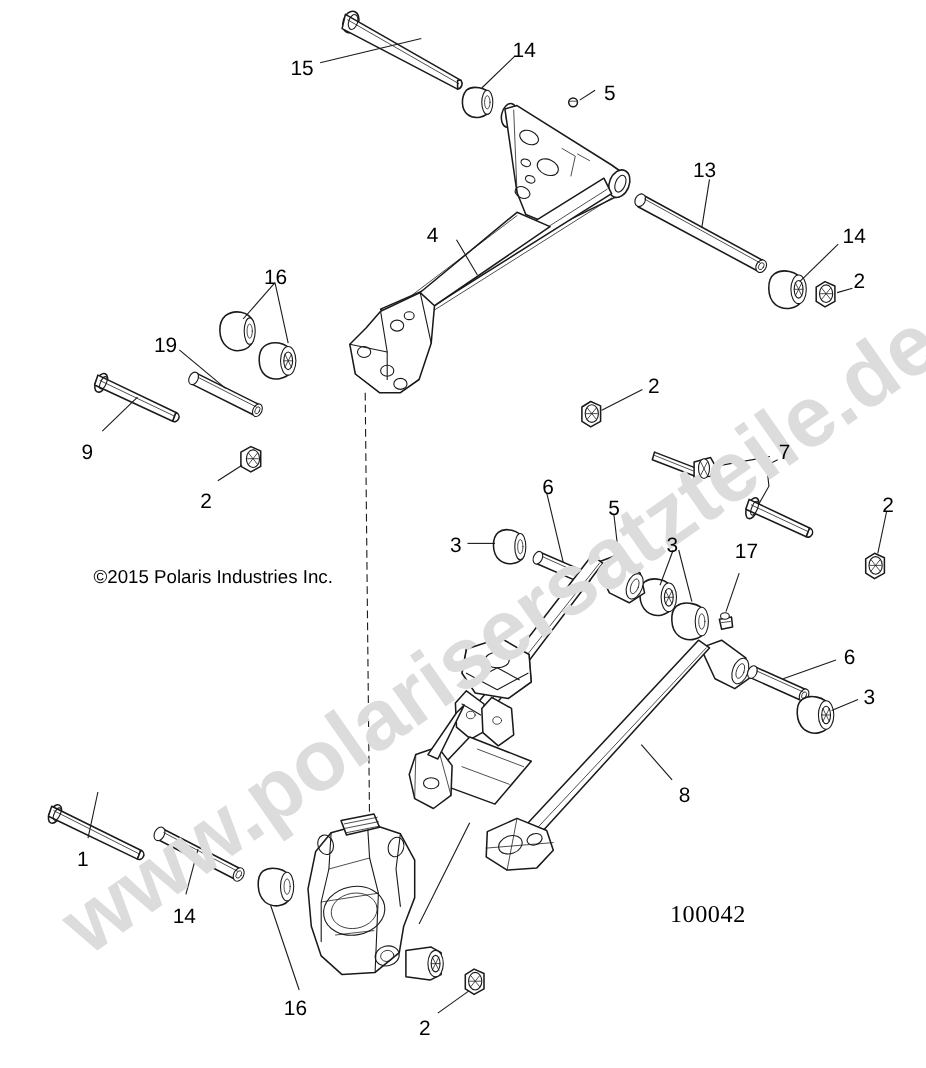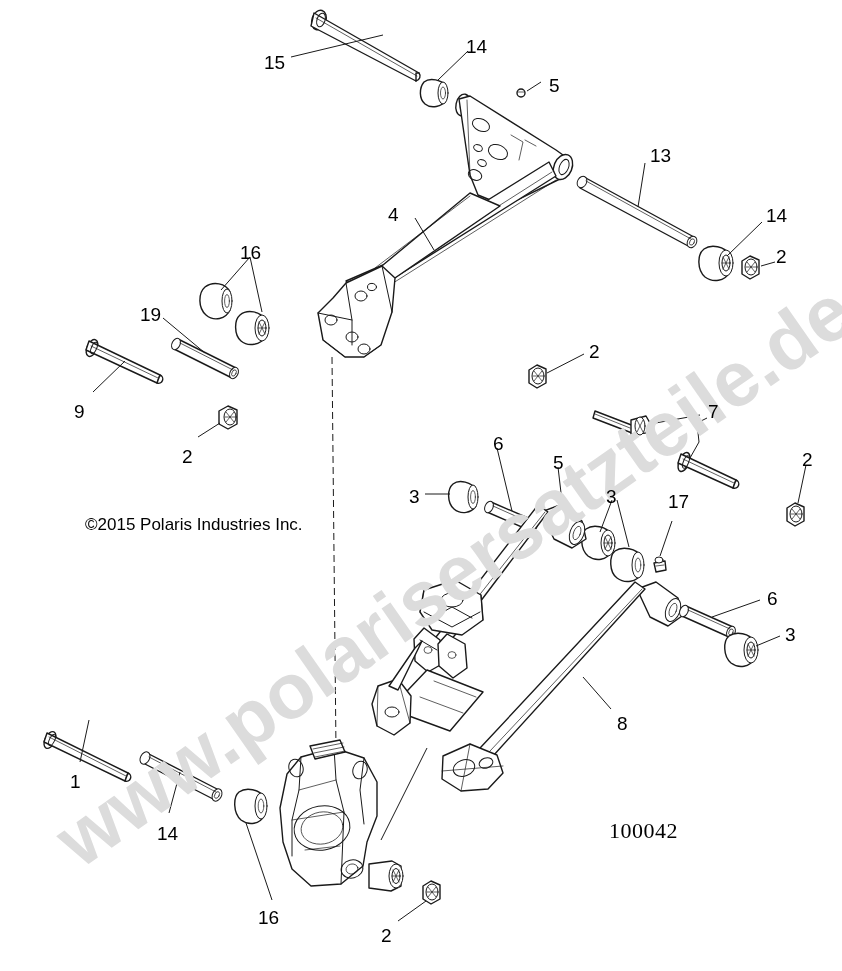--- a/index.html
+++ b/index.html
@@ -469,21 +469,21 @@
   </svg>
 
   <svg id="watermark-layer" viewBox="0 0 842 971" xmlns="http://www.w3.org/2000/svg">
     <text id="wm-text" x="80" y="870" transform="rotate(-35 80 870)" font-family="Liberation Sans, sans-serif" font-size="78" font-weight="bold" fill="#dcdcdc">www.polarisersatzteile.de</text>
   </svg>
 
   <div id="callout-layer">
     <span class="callout" style="left:264px;top:53px">15</span>
     <span class="callout" style="left:466px;top:37px">14</span>
     <span class="callout" style="left:549px;top:76px">5</span>
-    <span class="callout" style="left:650px;top:146px">13</span>
+    <span class="callout" style="left:630px;top:146px">13</span>
     <span class="callout" style="left:766px;top:206px">14</span>
     <span class="callout" style="left:776px;top:247px">2</span>
     <span class="callout" style="left:388px;top:205px">4</span>
     <span class="callout" style="left:240px;top:243px">16</span>
     <span class="callout" style="left:140px;top:305px">19</span>
     <span class="callout" style="left:74px;top:402px">9</span>
     <span class="callout" style="left:182px;top:447px">2</span>
     <span class="callout" style="left:589px;top:342px">2</span>
     <span class="callout" style="left:708px;top:402px">7</span>
     <span class="callout" style="left:802px;top:450px">2</span>

